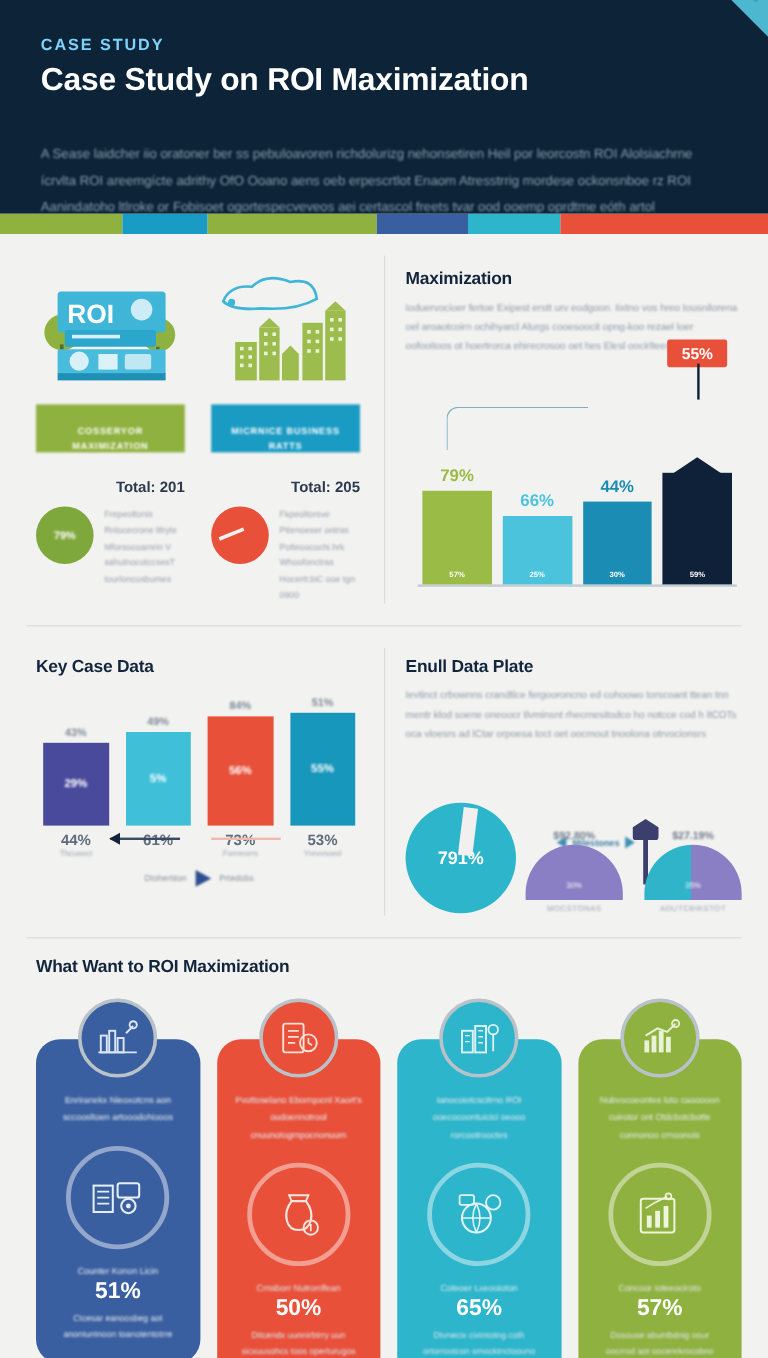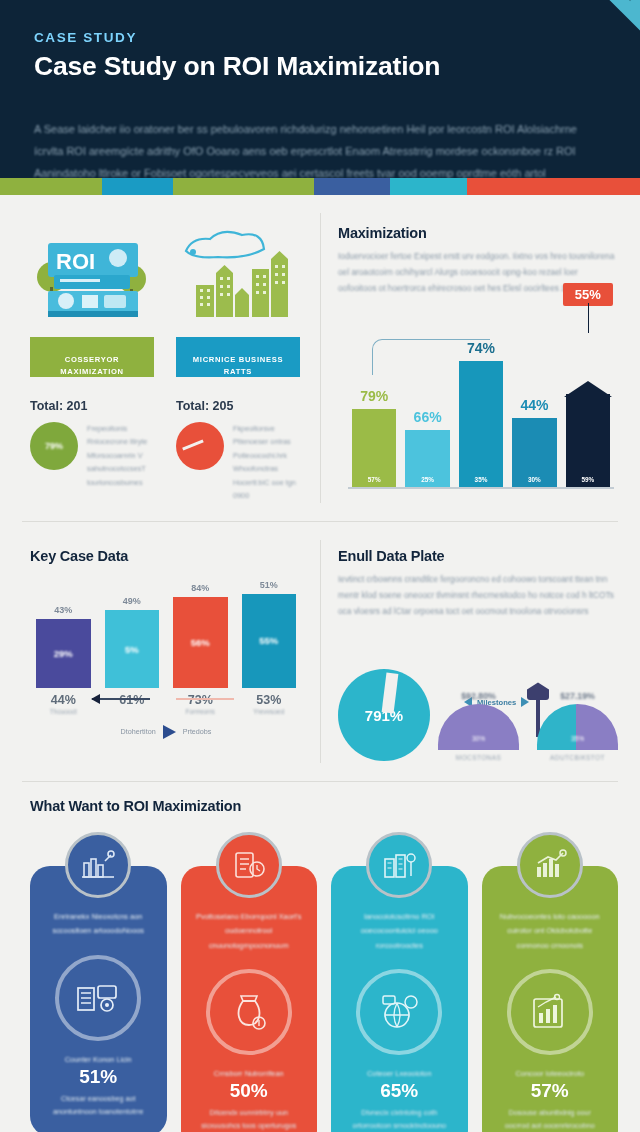--- a/index.html
+++ b/index.html
@@ -71,21 +71,21 @@
     color: #ffffff; font-size: 7.6px; font-weight: bold;
     letter-spacing: .7px; line-height: 1.5; filter: blur(0.75px);
   }
   .lb-green { background: #8fb13f; }
   .lb-blue { background: #1a9bc4; }
 
   .stats-row { display: flex; gap: 22px; margin-top: 22px; }
   .stat-col { width: 133px; }
   .stat-total {
     color: #2b3a4d; font-size: 12.5px; font-weight: bold;
-    margin-bottom: 9px; filter: blur(0.45px);
+    margin-bottom: 9px; filter: blur(0.45px); text-align: right;
   }
   .stat-body { display: flex; gap: 9px; }
   .pie {
     width: 48px; height: 48px; border-radius: 50%; flex: 0 0 48px;
     display: flex; align-items: center; justify-content: center;
     color: #ffffff; font-size: 9px; font-weight: bold; filter: blur(0.3px);
   }
   .pie-green { background: #7fa83c; }
   .pie-red { background: #e8503a; }
   .pie-red::after {
@@ -353,26 +353,20 @@
             </div>
           </div>
 
           <div class="bar-wrap">
             <div class="bar-toplabel" style="color:#4cc3dd">66%</div>
             <div class="bar" style="background:#4cc3dd;height:38%">
               <div class="bar-inlabel">25%</div>
             </div>
           </div>
 
-          <div class="bar-wrap">
-            <div class="bar-toplabel" style="color:#1b6f8f">74%</div>
-            <div class="bar" style="background:#1797bb;height:84%">
-              <div class="bar-inlabel">35%</div>
-            </div>
-          </div>
 
           <div class="bar-wrap">
             <div class="bar-toplabel" style="color:#1b8cb4">44%</div>
             <div class="bar" style="background:#1b8cb4;height:46%">
               <div class="bar-inlabel">30%</div>
             </div>
           </div>
 
           <div class="bar-wrap">
             <div class="badge">55%</div>

